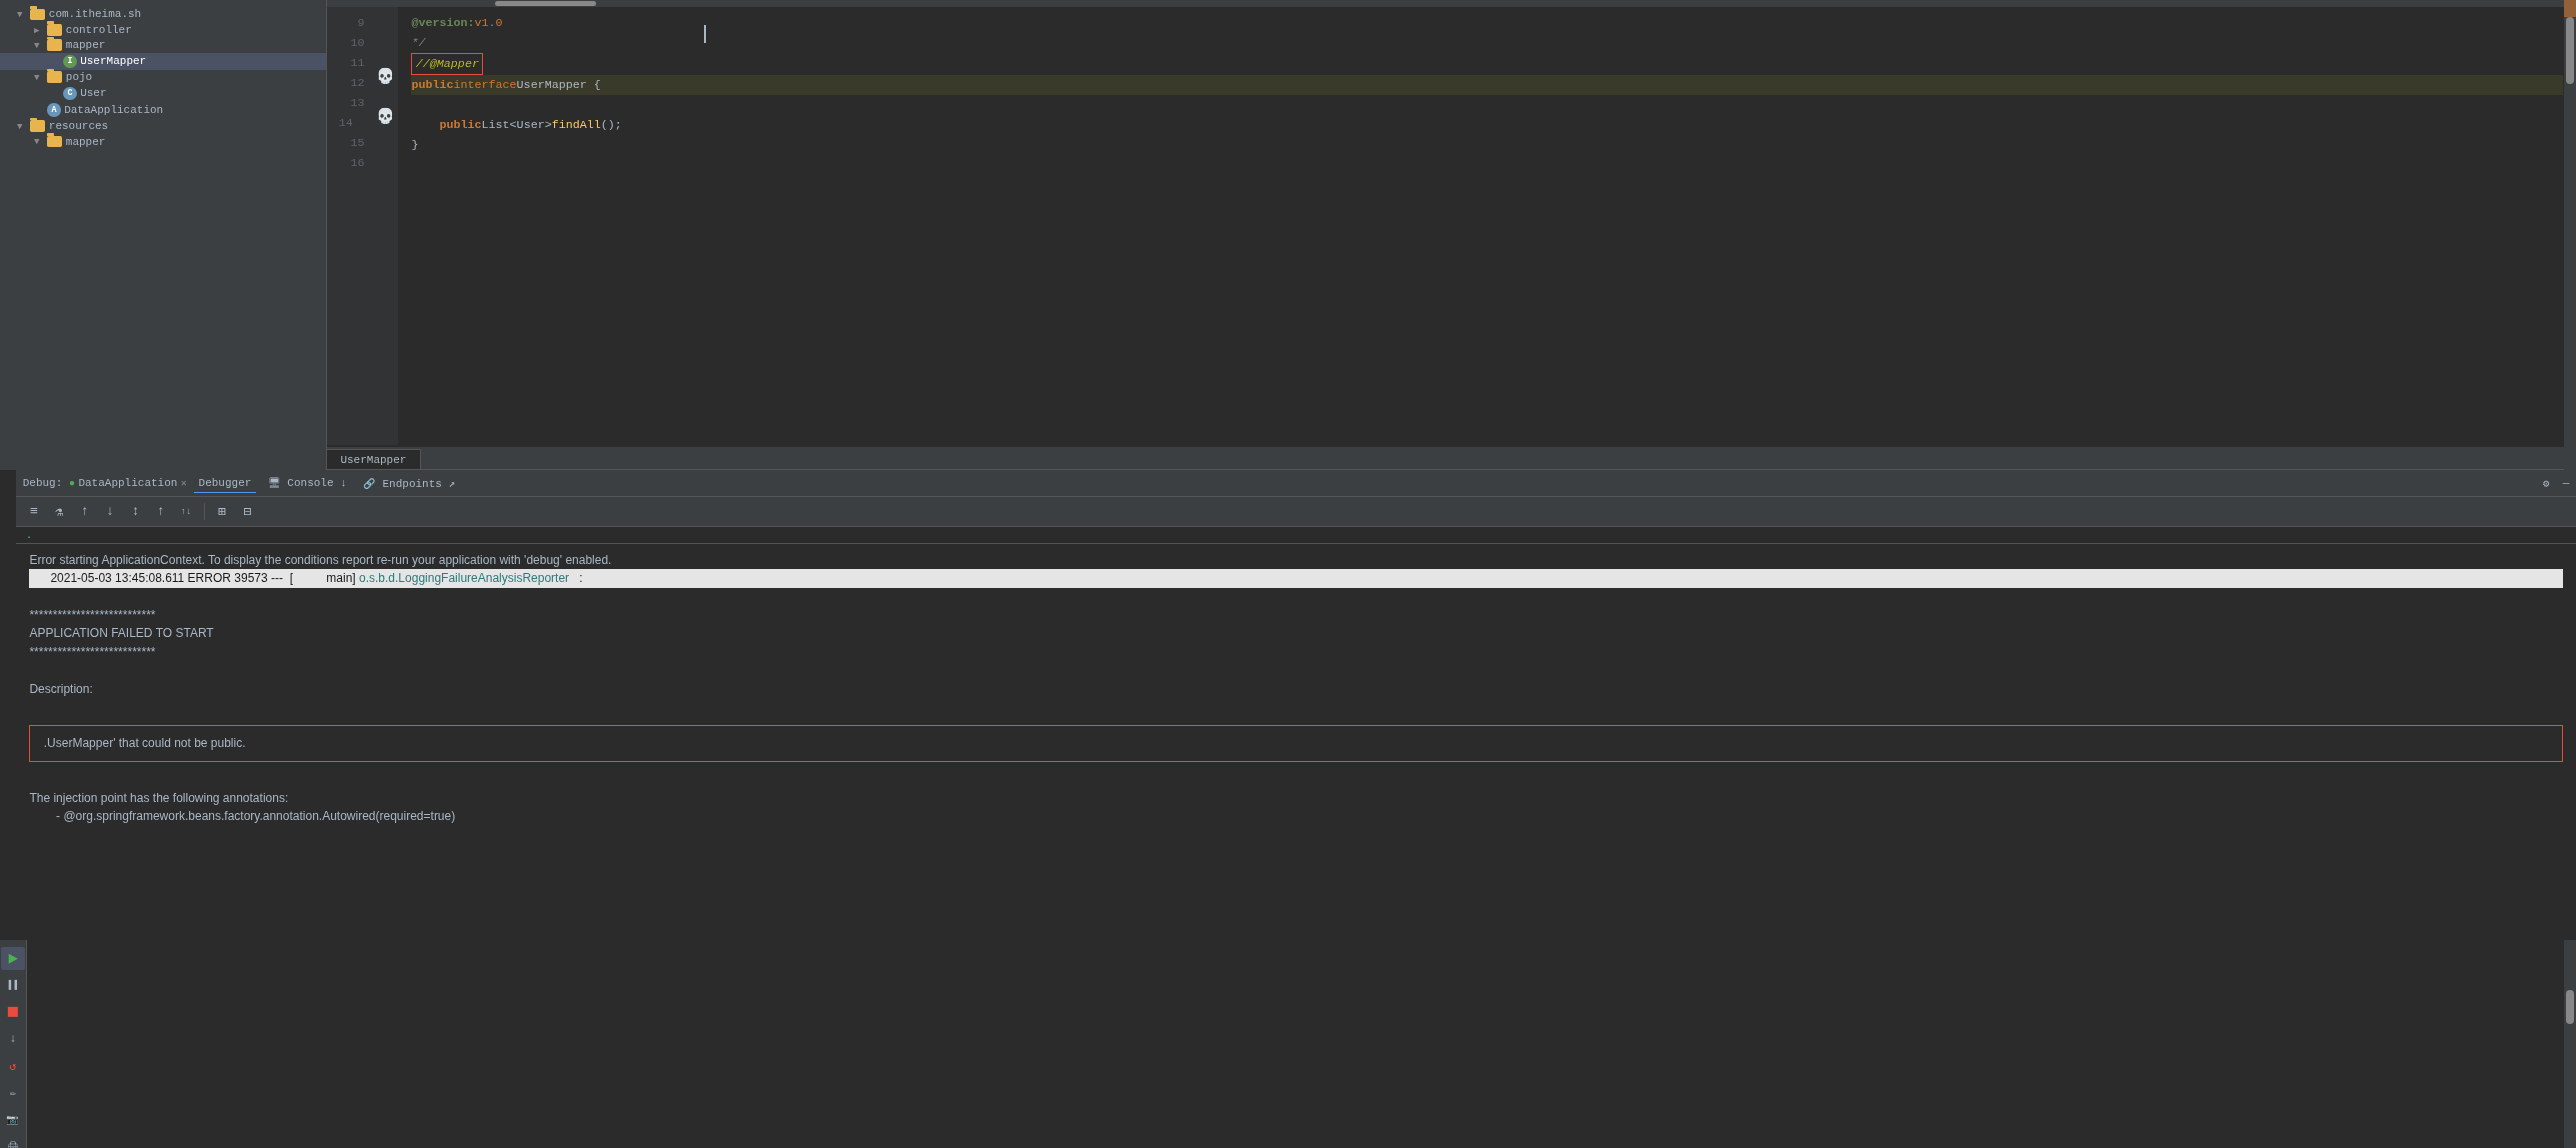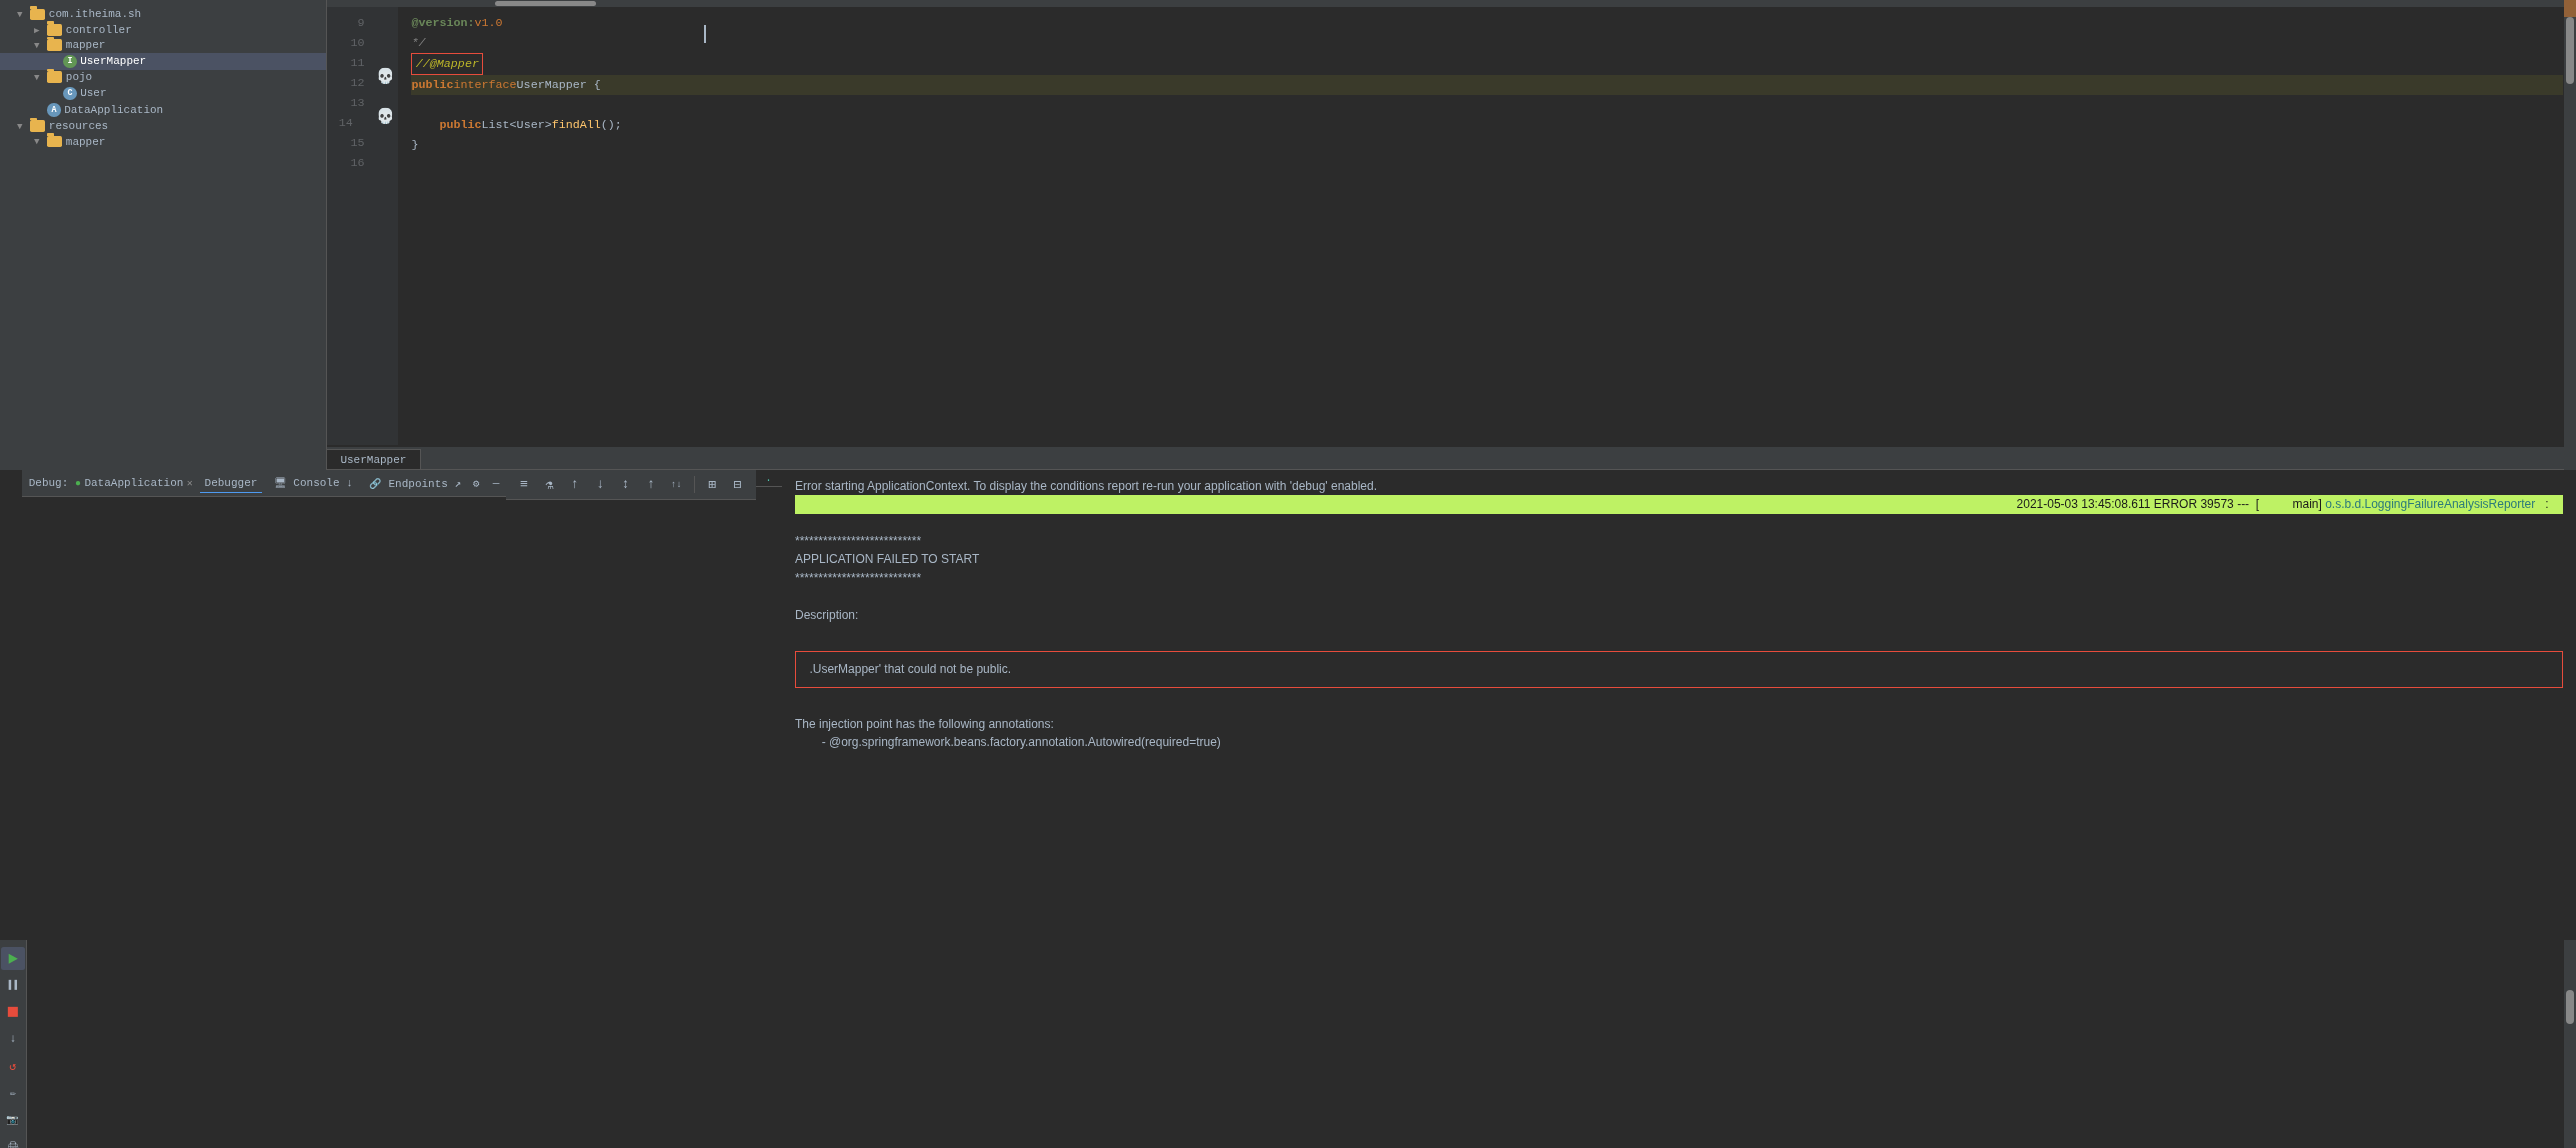--- a/index.html
+++ b/index.html
@@ -314,22 +314,22 @@
 
     .debug-layout {
       display: flex;
       height: 679px;
       position: relative;
     }
 
     .debug-content {
       flex: 1;
       display: flex;
-      flex-direction: row;
-      margin-left: 22px;
+      flex-direction: column;
+      margin-left: 16px;
     }
 
     .top-scrollbar-area {
       height: 6.7px;
       background: #3c3f41;
       position: relative;
     }
     .top-scrollbar-thumb {
       position: absolute;
       height: 5px;
@@ -551,21 +551,21 @@
         <div class="toolbar-btn">⊞</div>
         <div class="toolbar-btn">⊟</div>
       </div>
 
       <div style="height:17px; background:#2b2b2b; border-bottom:0.8px solid #555; display:flex; align-items:center; padding: 0 10px;">
         <span style="color:#4ec9b0; font-size:10px;">.</span>
       </div>
 
       <div class="console-output">
         <div class="console-line console-normal">Error starting ApplicationContext. To display the conditions report re-run your application with 'debug' enabled.</div>
-        <div class="console-line" style="background:#bef264; color:#1a1a1a; padding: 0 14px; display:block; width:100%;text-align:right;">2021-05-03 13:45:08.611 ERROR 39573 ---  [          main] <span style="color:#2c7a7b;">o.s.b.d.LoggingFailureAnalysisReporter</span>   :</div>
+        <div class="console-line" style="background:#e5e5e5; color:#1a1a1a; padding: 0 21px; display:block; width:100%;">2021-05-03 13:45:08.611 ERROR 39573 ---  [          main] <span style="color:#2c7a7b;">o.s.b.d.LoggingFailureAnalysisReporter</span>   :</div>
         <div class="console-line">&nbsp;</div>
         <div class="console-line console-normal">***************************</div>
         <div class="console-line console-normal">APPLICATION FAILED TO START</div>
         <div class="console-line console-normal">***************************</div>
         <div class="console-line">&nbsp;</div>
         <div class="console-line console-normal">Description:</div>
         <div class="console-line">&nbsp;</div>
 
         <div class="error-box">
           <div>.UserMapper' that could not be public.</div>

